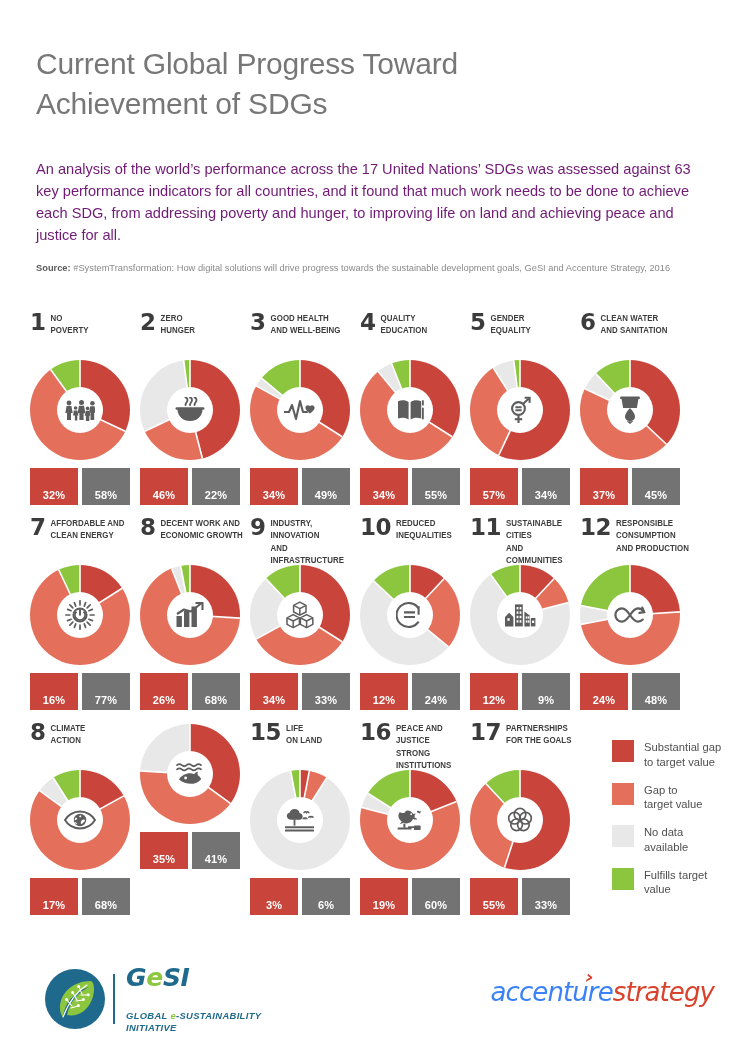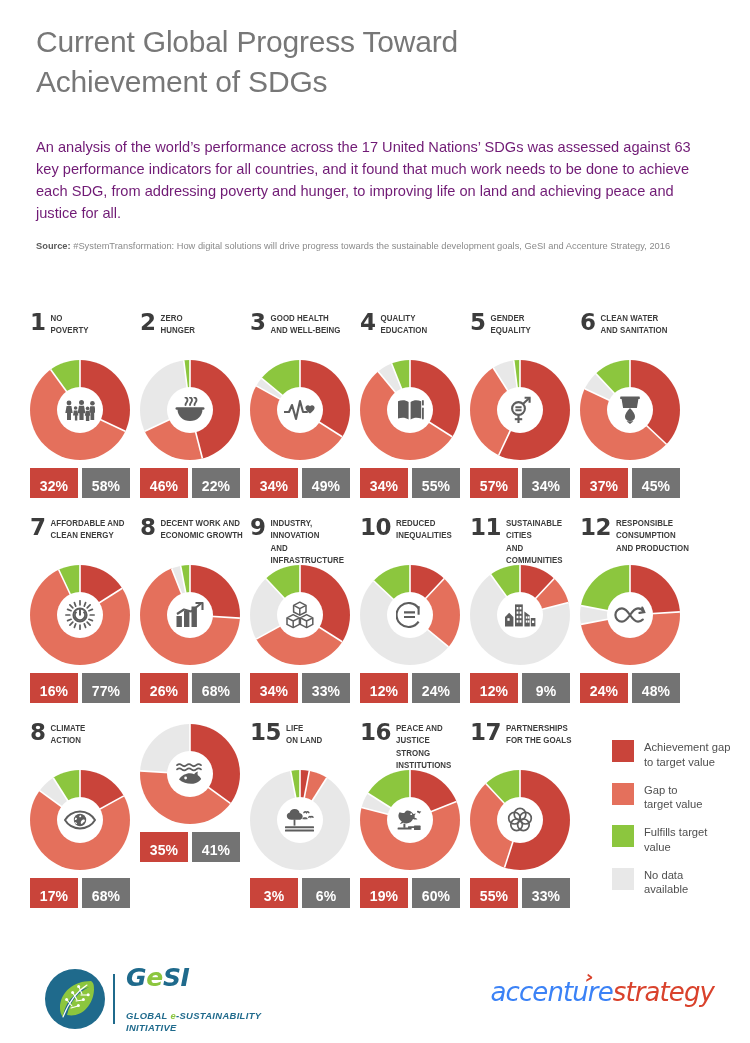--- a/index.html
+++ b/index.html
@@ -17,21 +17,21 @@
   .page {
     position: relative;
     width: 750px;
     height: 1043px;
     background: #ffffff;
     padding: 0;
   }
 
   
   .header {
-    padding: 22px 36px 0 36px;
+    padding: 44px 36px 0 36px;
   }
   .title {
     font-size: 30px;
     line-height: 1.33;
     font-weight: 400;
     color: #777777;
     letter-spacing: -0.2px;
     white-space: pre-line;
   }
   .intro {
@@ -124,24 +124,24 @@
   
   .badges {
     display: flex;
     gap: 4px;
     margin-top: 8px;
     width: 100px;
   }
   .badge {
     flex: 1;
     text-align: center;
-    font-size: 14px;
+    font-size: 11px;
     font-weight: bold;
     color: #ffffff;
-    padding: 10px 0 4px 0;
+    padding: 21px 0 4px 0;
     letter-spacing: 0.1px;
     font-family: "Liberation Sans", sans-serif;
   }
   .badge.dark { background: #c9443a; }
   .badge.light { background: #737373; }
 
   
   .legend {
     position: absolute;
     left: 612px;
@@ -786,37 +786,37 @@
       <span class="badge dark">55%</span>
       <span class="badge light">33%</span>
     </div>
         </div>
       </div>
   </div>
 
   <div class="legend">
       <div class="legend-item">
         <span class="legend-sw" style="background:#c9443a"></span>
-                  <span class="legend-label">Achievement gap
+                  <span class="legend-label">Substantial gap
 to target value</span>
       </div>
       <div class="legend-item">
         <span class="legend-sw" style="background:#e4705c"></span>
                   <span class="legend-label">Gap to
 target value</span>
       </div>
       <div class="legend-item">
+        <span class="legend-sw" style="background:#e8e8e8"></span>
+                  <span class="legend-label">No data
+available</span>
+      </div>
+      <div class="legend-item">
         <span class="legend-sw" style="background:#8cc63e"></span>
                   <span class="legend-label">Fulfills target
 value</span>
-      </div>
-      <div class="legend-item">
-        <span class="legend-sw" style="background:#e8e8e8"></span>
-                  <span class="legend-label">No data
-available</span>
       </div>
     </div>
 
   <div class="footer">
 
     <div class="gesi">
       <svg class="gesi-mark" viewBox="0 0 62 62">
         <circle cx="31" cy="31" r="30" fill="#1f6a8c"></circle>
         <path d="M47 13C30 13 16 24 16 40c0 4 1 7 3 9 2-16 14-27 26-30-10 5-19 14-22 28 14 3 26-9 27-25 0-4 0-7-3-9z" fill="#8cc63e"></path>
         <g stroke="#ffffff" stroke-width="1.1" fill="none" stroke-linecap="round">

